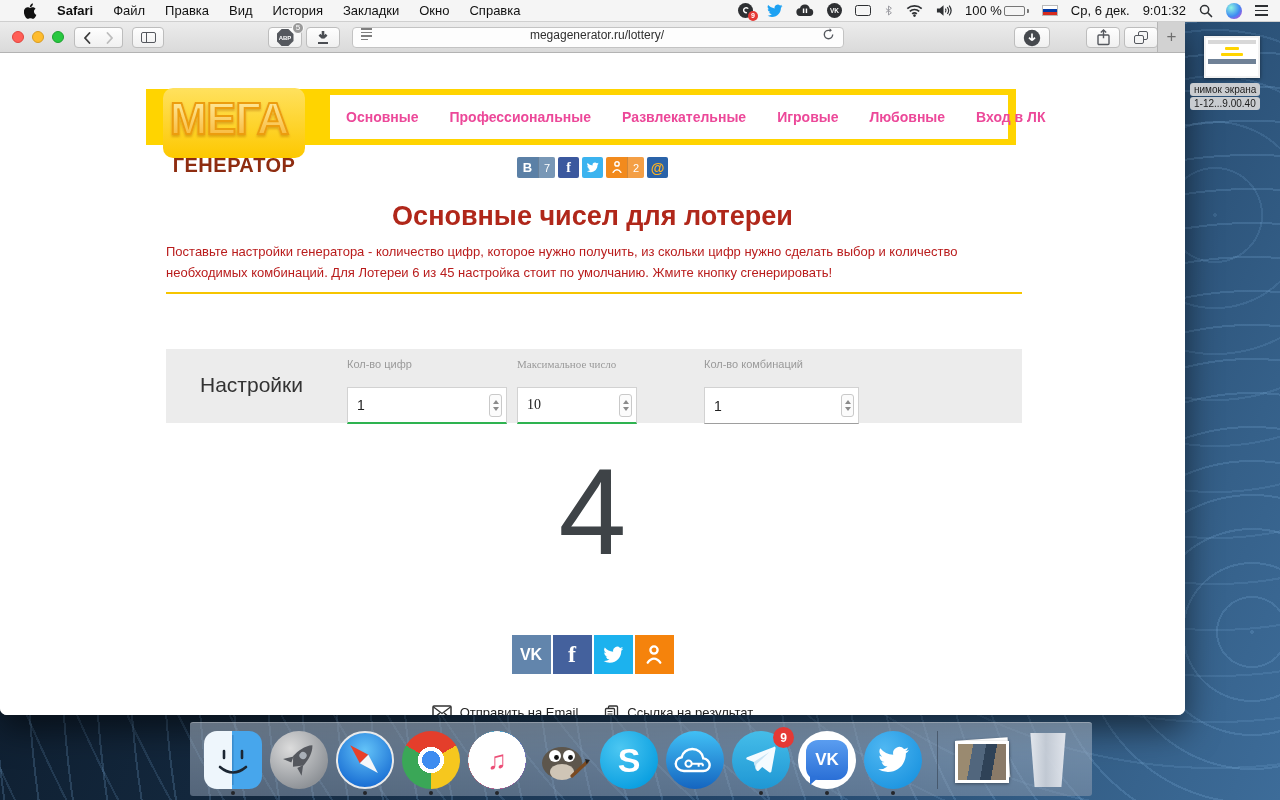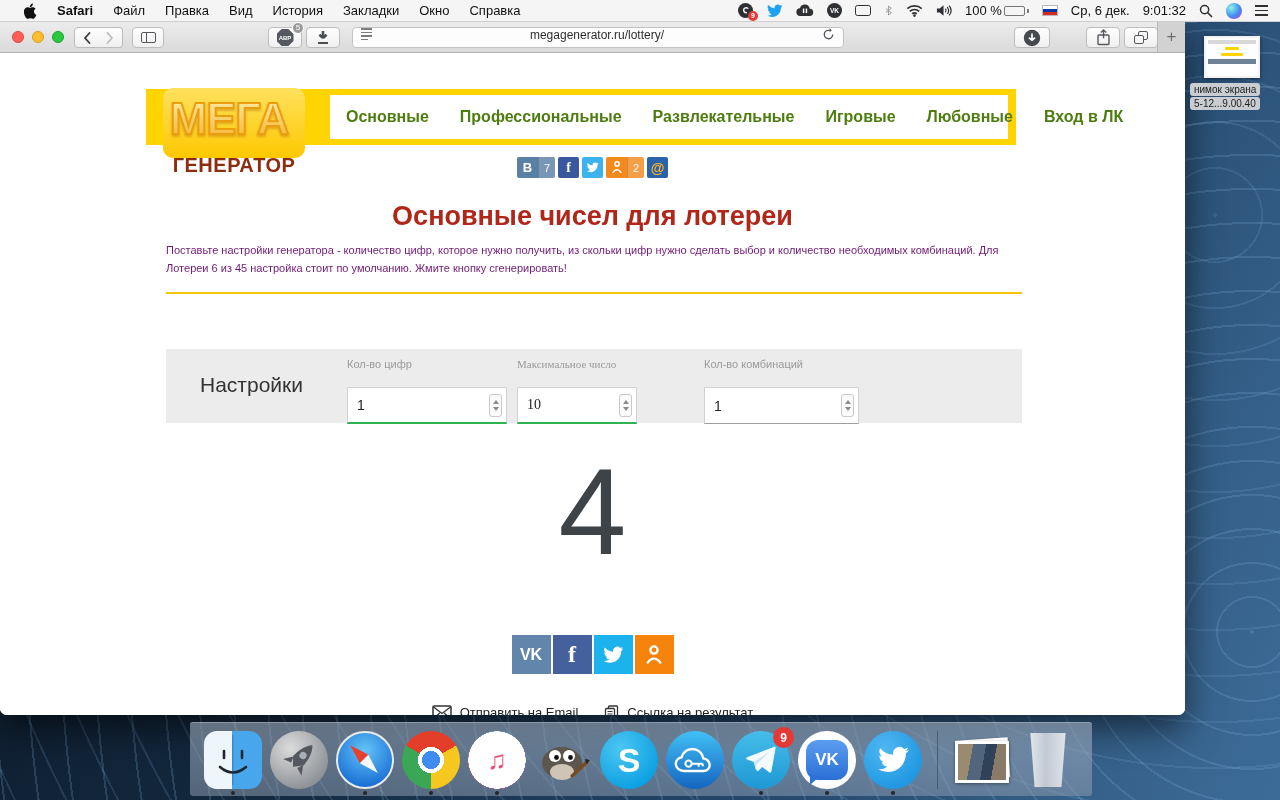--- a/index.html
+++ b/index.html
@@ -71,21 +71,21 @@
   .tabs-ic i:first-child { right:0; top:0; }
   .tabs-ic i:last-child { left:0; bottom:0; }
   .newtab { position:absolute; right:0; top:0; width:28px; height:30px; background:#d2d2d2;
     border-left:1px solid #b5b5b5; color:#6d6d6d; font-size:17px; display:flex; align-items:center; justify-content:center; }
 
   
   .content { position:relative; width:100%; height:662px; background:#fff; }
   .band { position:absolute; left:146px; top:36px; width:870px; height:56px; background:#ffd400; }
   .navbox { position:absolute; left:330px; top:42px; width:678px; height:44px; background:#fff;
     display:flex; align-items:center; gap:31px; padding-left:16px; }
-  .navitem { font-size:16px; font-weight:bold; color:#4d7c0f; white-space:nowrap; cursor:pointer; }
+  .navitem { font-size:14px; font-weight:bold; color:#ec4899; white-space:nowrap; cursor:pointer; }
   .logo-box { position:absolute; left:163px; top:35px; width:142px; height:70px; border-radius:10px;
     background:linear-gradient(#ffe15e,#fdc800); }
   .logo-mega { position:absolute; left:130px; top:40px; width:198px; text-align:center;
     font-size:45px; font-weight:900; letter-spacing:-1px; color:#ffd21e;
     background:linear-gradient(#fff3ae,#f7ae26); -webkit-background-clip:text; background-clip:text;
     -webkit-text-fill-color:transparent; -webkit-text-stroke:2px #ec9d0e;
     filter:drop-shadow(0 2px 1px rgba(170,90,0,.35)); }
   .logo-gen { position:absolute; left:158px; top:101px; width:152px; text-align:center;
     font-size:20px; font-weight:900; letter-spacing:.5px; color:#8e2c10; }
 
@@ -96,21 +96,21 @@
   .st-count { background:rgba(255,255,255,.18); border-left:1px solid rgba(0,0,0,.15);
     padding:0 5px; font-size:11px; height:100%; display:flex; align-items:center; }
   .st-fb { width:21px; background:#3b589e; justify-content:center; font-weight:bold; font-size:14px; font-family:"Liberation Serif",serif; }
   .st-tw { width:21px; background:#3bb3ef; justify-content:center; }
   .st-ok { background:#f28a1d; }
   .st-ok .st-main { width:21px; display:flex; justify-content:center; }
   .st-mail { width:21px; background:#2a63a9; justify-content:center; color:#ffb320; font-weight:bold; font-size:14px; }
 
   .page-title { position:absolute; left:0; top:148px; width:1185px; text-align:center;
     font-size:27px; font-weight:bold; color:#b0271a; }
-  .intro { position:absolute; left:166px; top:188px; width:858px; font-size:11px; line-height:1.65; color:#701a75; }
+  .intro { position:absolute; left:166px; top:188px; width:858px; font-size:13px; line-height:1.65; color:#b91c1c; }
   .divider { position:absolute; left:166px; top:239px; width:856px; height:2px; background:#f6c500; }
 
   .settings { position:absolute; left:166px; top:296px; width:856px; height:74px; background:#ececec; }
   .settings-h { position:absolute; left:34px; top:24px; font-size:21px; color:#333; }
   .field { position:absolute; top:9px; }
   .field-l { font-size:11px; color:#9a9a9a; margin-bottom:17px; }
   .field-box { position:relative; height:37px; background:#fff; border:1px solid #d2d2d2; }
   .field-box.green { border-bottom:2px solid #2eb350; }
   .field-box.gray { border-bottom:1px solid #9e9e9e; }
   .field-box input { width:100%; height:100%; border:none; outline:none; font-size:14px; color:#222;
@@ -471,21 +471,21 @@
 
   <div class="desk-file">
     <div class="df-thumb">
       <div class="df-top"></div>
       <div class="df-bar" style="width:14px"></div>
       <div class="df-bar" style="width:22px"></div>
       <div class="df-bot"></div>
     </div>
     <div class="df-label">
       <span class="df-chip">нимок экрана</span>
-      <span class="df-chip">5-12...9.00.40</span>
+      <span class="df-chip">1-12...9.00.40</span>
     </div>
   </div>
 
   <div class="dock">
     <div class="dock-item running" title="finder">
       <div class="ic ic-finder">
         <svg width="58" height="58" viewBox="0 0 58 58">
             <path d="M20 20v7M38 20v7" stroke="#1c2733" stroke-width="2.6" stroke-linecap="round"></path>
             <path d="M16 36q13 11 26 0" stroke="#1c2733" stroke-width="2.6" fill="none" stroke-linecap="round"></path>
             <path d="M28.8 4v50" stroke="rgba(20,60,110,.25)" stroke-width="1.5"></path>

